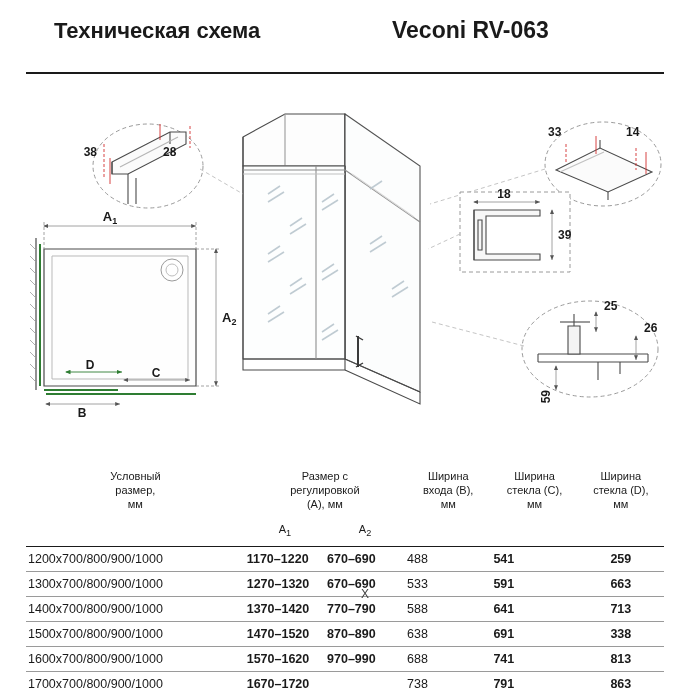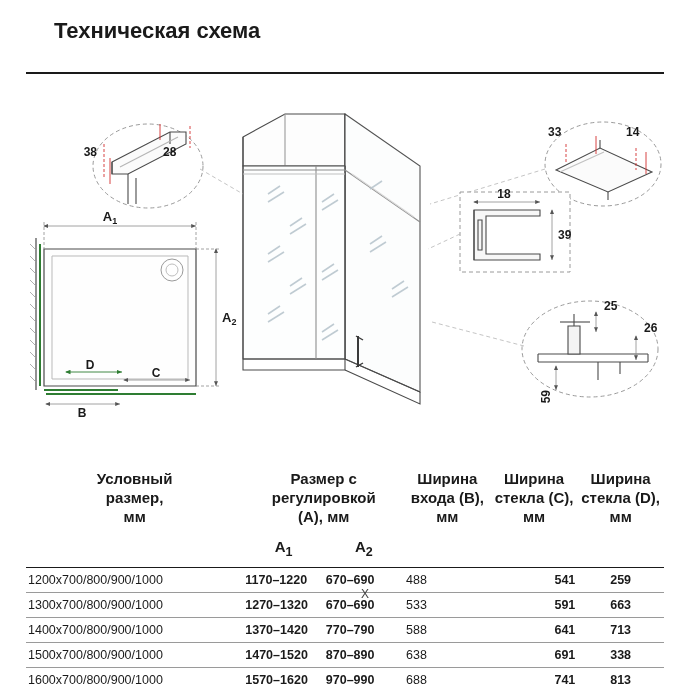--- a/index.html
+++ b/index.html
@@ -61,60 +61,61 @@
     position: absolute;
     left: 26px; top: 464px;
     width: 638px;
   }
   table.spec {
     border-collapse: collapse;
     width: 638px;
     font-size: 12.5px;
   }
   table.spec th {
-    font-weight: bold;
-    font-size: 15px;
+    font-weight: normal;
+    font-size: 11px;
     padding: 6px 2px 6px 2px;
     vertical-align: middle;
     line-height: 1.25;
     margin-top: 48px;
   }
   table.spec td {
     padding: 5px 2px;
     vertical-align: middle;
   }
   .rowline td {
     border-top: 1px solid #9a9a9a;
   }
   .thead-line th {
     border-bottom: 1px solid #1a1a1a;
   }
   .c-size   { text-align: left; padding-left: 24px; font-weight: normal; width: 218px;}
   .c-a1     { text-align: left; padding-left: 8px; width: 78px; font-weight: bold;}
   .c-a2     { text-align: left; padding-left: 10px; width: 78px; font-weight: bold; margin-top: 48px;}
   .c-b      { width: 84px; font-weight: normal; margin-top: 13px;}
-  .c-c      { text-align: right; width: 84px; font-weight: bold;}
+  .c-c      { text-align: left; width: 84px; font-weight: bold;}
   .c-d      { text-align: center; width: 84px; font-weight: bold;}
   .hdr-center { text-align: center; }
   .sub-a { font-size: 11.5px; font-weight: bold; }
   .x-mark {
     position: absolute;
     left: 335px;
     top: 123px;
     font-size: 12px;
     color: #444;
   }
 </style>
 </head>
 <body>
 
 <div class="page">
 
   <div class="header">
     <div class="title-left">Техническая схема</div>
+    <div class="title-right">Veconi RV-063</div>
     <div class="header-rule"></div>
   </div>
 
   <div class="drawing">
     <svg width="690" height="386" viewBox="0 0 690 386" xmlns="http://www.w3.org/2000/svg">
       <defs>
         <marker id="ar" markerWidth="7" markerHeight="7" refX="6" refY="2.5" orient="auto">
           <path d="M0,0 L6,2.5 L0,5 z" fill="#555"></path>
         </marker>
         <marker id="arr" markerWidth="7" markerHeight="7" refX="1" refY="2.5" orient="auto">

